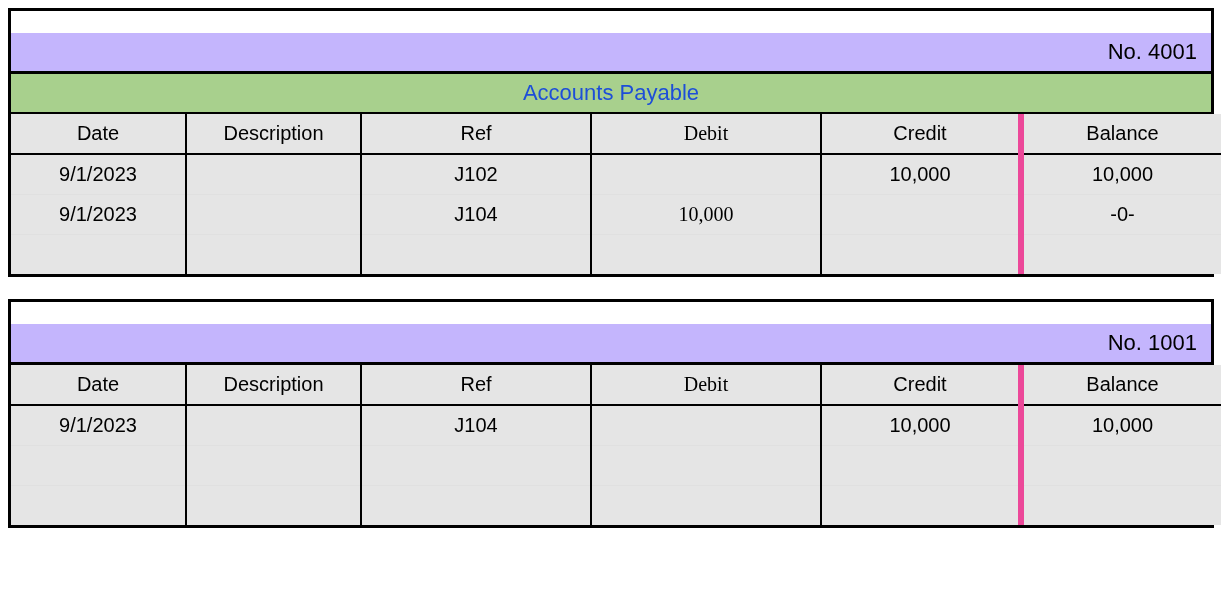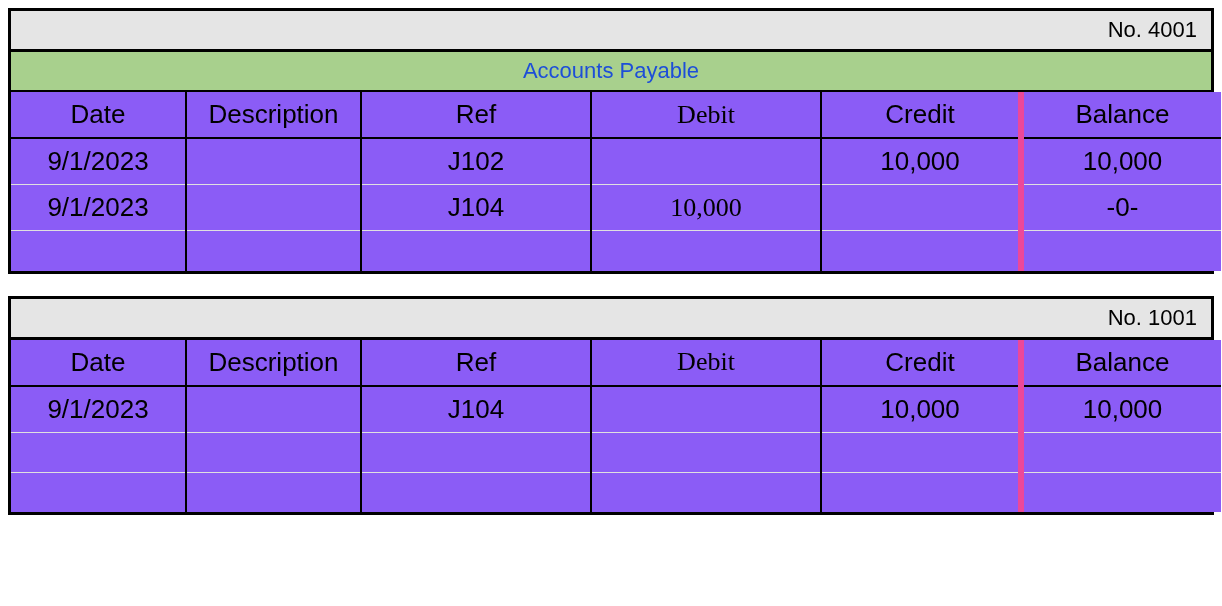--- a/index.html
+++ b/index.html
@@ -12,50 +12,51 @@
       background: #ffffff;
       padding: 8px;
     }
     .ledger {
       border: 3px solid #000;
       margin-bottom: 22px;
       width: 1206px;
     }
     .ledger:last-of-type { margin-bottom: 0; }
     .acct-no-row {
-      background: #e5e5e5;
+      background: #c4b5fd;
       text-align: right;
       padding: 6px 14px 6px 6px;
       font-size: 22px;
       color: #000;
       border-bottom: 3px solid #000;
+      margin-top: 22px;
     }
     .acct-title-row {
       background: #a8d08d;
       text-align: center;
       padding: 6px;
       font-size: 22px;
       color: #1d4ed8;
       border-bottom: 2px solid #000;
     }
     table.grid {
       width: 100%;
       border-collapse: collapse;
       table-layout: fixed;
     }
     table.grid th, table.grid td {
       border-right: 1px solid #c9c9c9;
       border-bottom: 1px solid #e0e0e0;
       padding: 7px 6px;
-      font-size: 26px;
+      font-size: 20px;
       font-weight: normal;
       text-align: center;
       color: #000;
       height: 40px;
-      background: #8b5cf6;
+      background: #e5e5e5;
     }
     
     table.grid th:nth-child(1), table.grid td:nth-child(1) { border-right: 2px solid #000; }
     table.grid th:nth-child(2), table.grid td:nth-child(2) { border-right: 2px solid #000; }
     table.grid th:nth-child(3), table.grid td:nth-child(3) { border-right: 2px solid #000; }
     table.grid th:nth-child(4), table.grid td:nth-child(4) { border-right: 2px solid #000; font-family: Liberation Serif, serif; }
     table.grid th:nth-child(5), table.grid td:nth-child(5) { border-right: 6px solid #ec4899; margin-left: 37px; }
     table.grid th:nth-child(6), table.grid td:nth-child(6) { border-right: none; }
     table.grid thead th {
       border-bottom: 2px solid #000;

